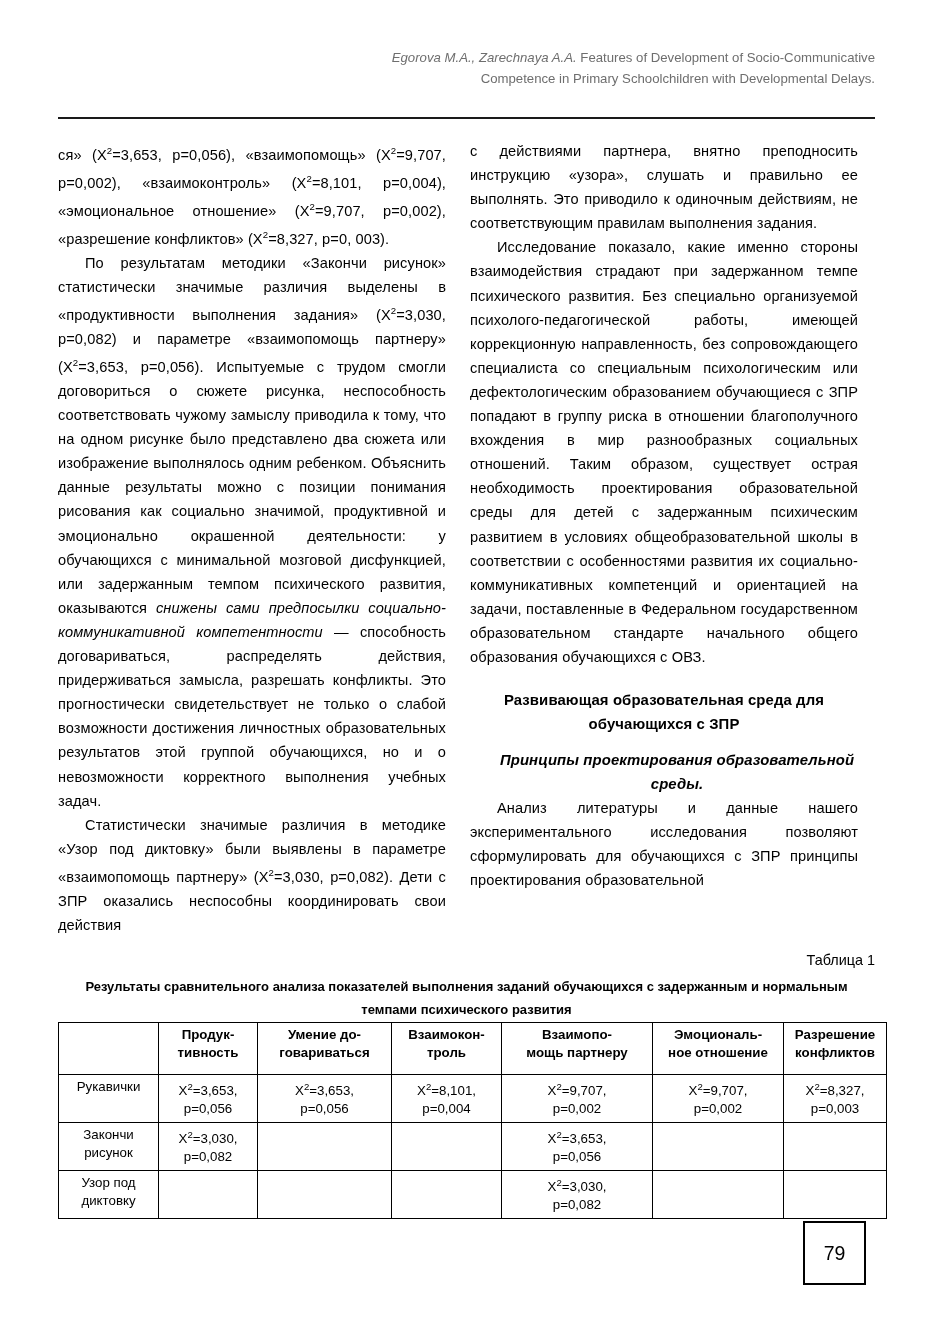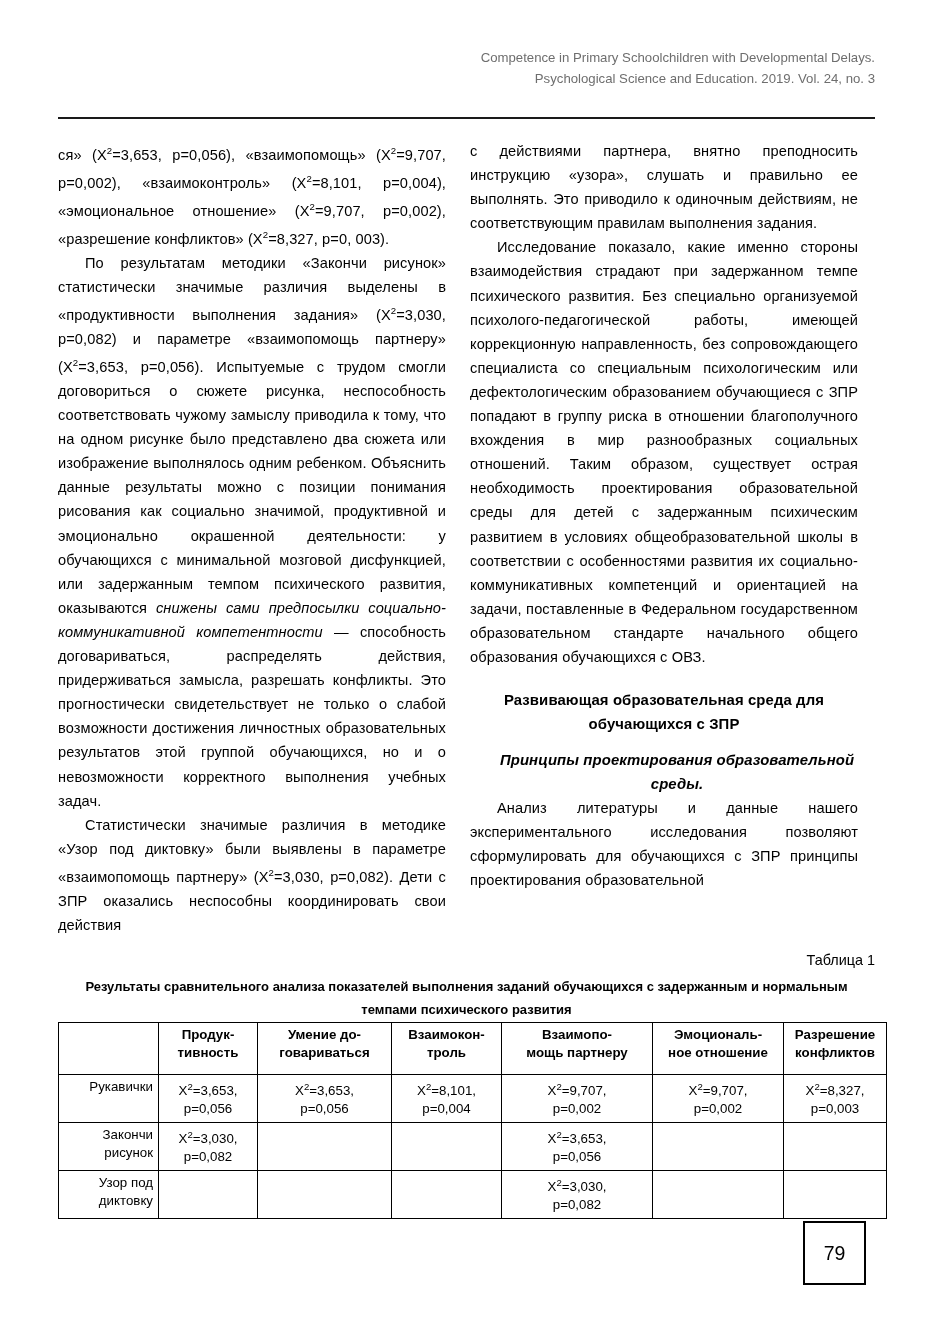--- a/index.html
+++ b/index.html
@@ -119,21 +119,21 @@
     font-weight: normal;
   }
   table.data thead th {
     font-weight: bold;
     text-align: center;
     height: 44px;
     margin-top: 44px;
   }
   table.data thead th.blank { border-top-color: #000; }
   table.data td.rowlab {
-    text-align: right;
+    text-align: center;
     height: 40px;
   }
   table.data td.val { text-align: center; }
 
   .c0 { width: 100px; }
   .c1 { width: 99px; }
   .c2 { width: 134px; }
   .c3 { width: 110px; }
   .c4 { width: 151px; }
   .c5 { width: 131px; }
@@ -155,22 +155,22 @@
     justify-content: center;
     font-size: 19.5px;
   }
 </style>
 </head>
 <body>
 
 <div id="page">
 
   <div class="runhead">
+    <div><span class="ital">Egorova M.A., Zarechnaya A.A.</span><span> Features of Development of Socio-Communicative</span></div>
     <div>Competence in Primary Schoolchildren with Developmental Delays.</div>
-    <div>Psychological Science and Education. 2019. Vol. 24, no. 3</div>
   </div>
 
   <div class="rule"></div>
 
   <div class="col left">
     <p class="noind">ся» (X<span class="sup">2</span>=3,653, p=0,056), «взаимопомощь» (X<span class="sup">2</span>=9,707, p=0,002), «взаимоконтроль» (X<span class="sup">2</span>=8,101, p=0,004), «эмоциональное отношение» (X<span class="sup">2</span>=9,707, p=0,002), «разрешение конфликтов» (X<span class="sup">2</span>=8,327, p=0, 003).</p>
     <p><span>По результатам методики «Закончи рисунок» статистически значимые различия выделены в «продуктивности выполнения задания» (X<span class="sup">2</span>=3,030, p=0,082) и параметре «взаимопомощь партнеру» (X<span class="sup">2</span>=3,653, p=0,056). Испытуемые с трудом смогли договориться о сюжете рисунка, неспособность соответствовать чужому замыслу приводила к тому, что на одном рисунке было представлено два сюжета или изображение выполнялось одним ребенком. Объяснить данные результаты можно с позиции понимания рисования как социально значимой, продуктивной и эмоционально окрашенной деятельности: у обучающихся с минимальной мозговой дисфункцией, или задержанным темпом психического развития, оказываются </span><i>снижены сами предпосылки социально-коммуникативной компетентности</i><span> — способность договариваться, распределять действия, придерживаться замысла, разрешать конфликты. Это прогностически свидетельствует не только о слабой возможности достижения личностных образовательных результатов этой группой обучающихся, но и о невозможности корректного выполнения учебных задач.</span></p>
     <p>Статистически значимые различия в методике «Узор под диктовку» были выявлены в параметре «взаимопомощь партнеру» (X<span class="sup">2</span>=3,030, p=0,082). Дети с ЗПР оказались неспособны координировать свои действия</p>
   </div>
 

